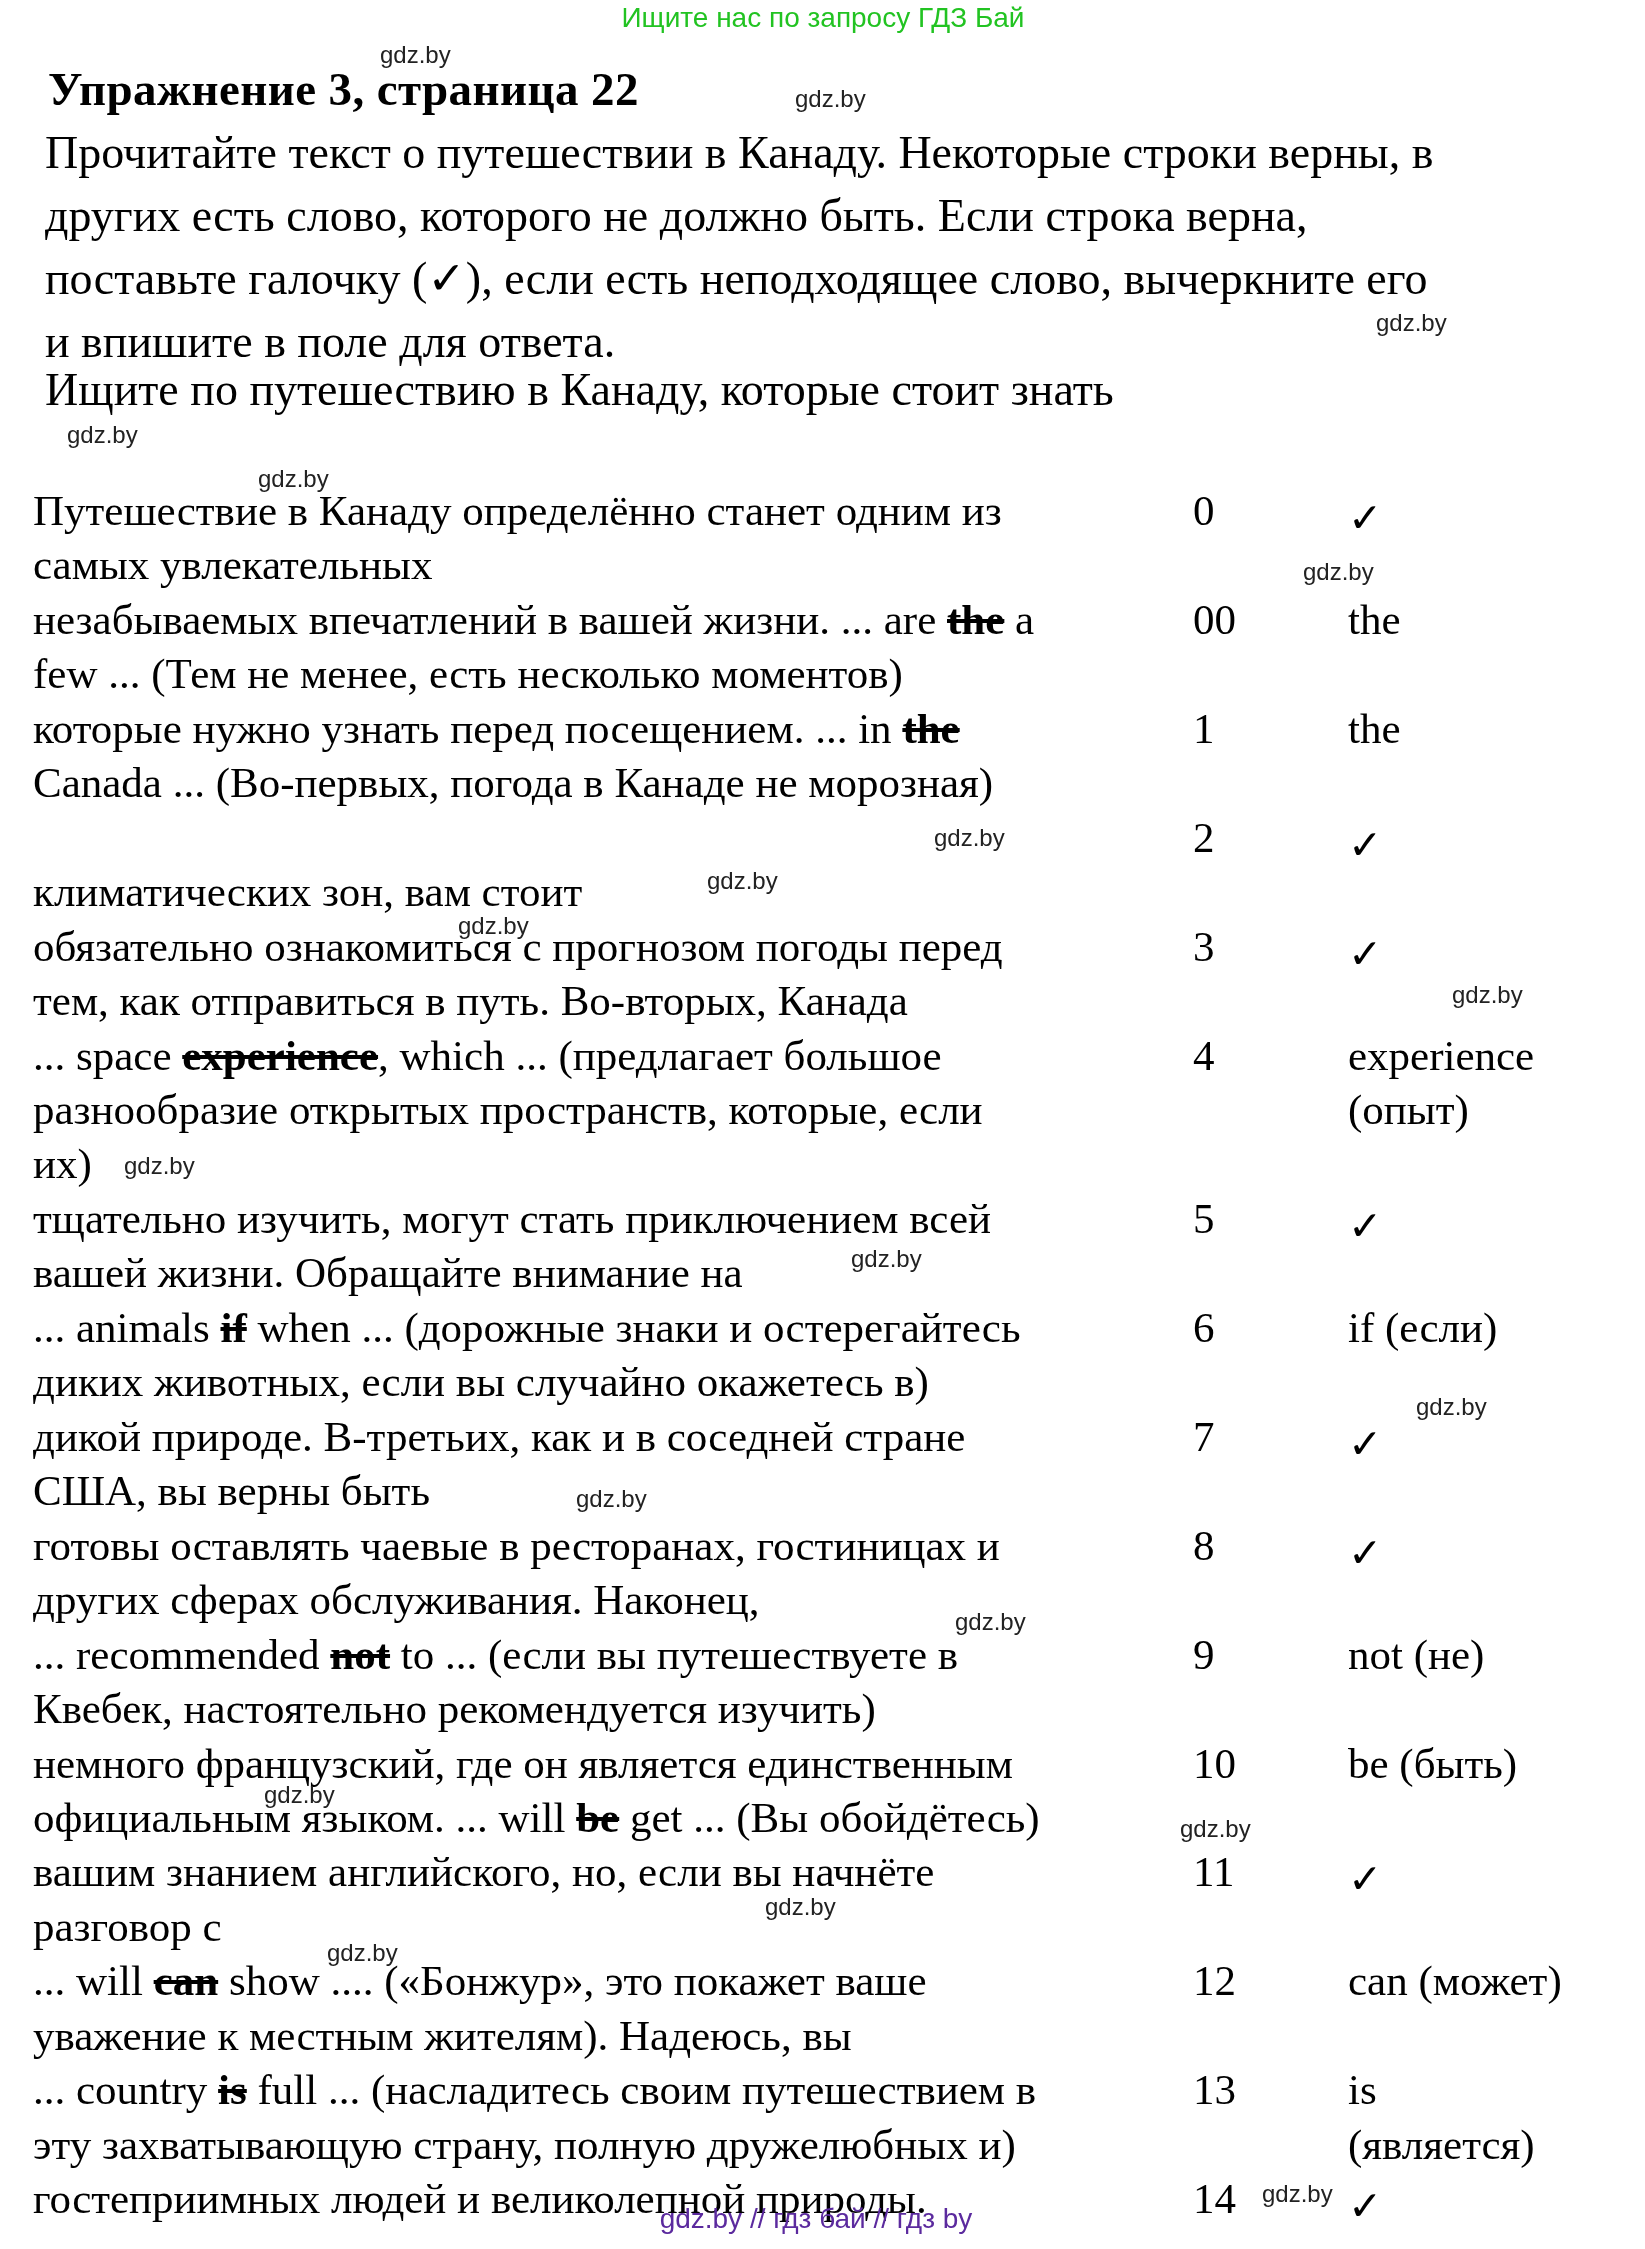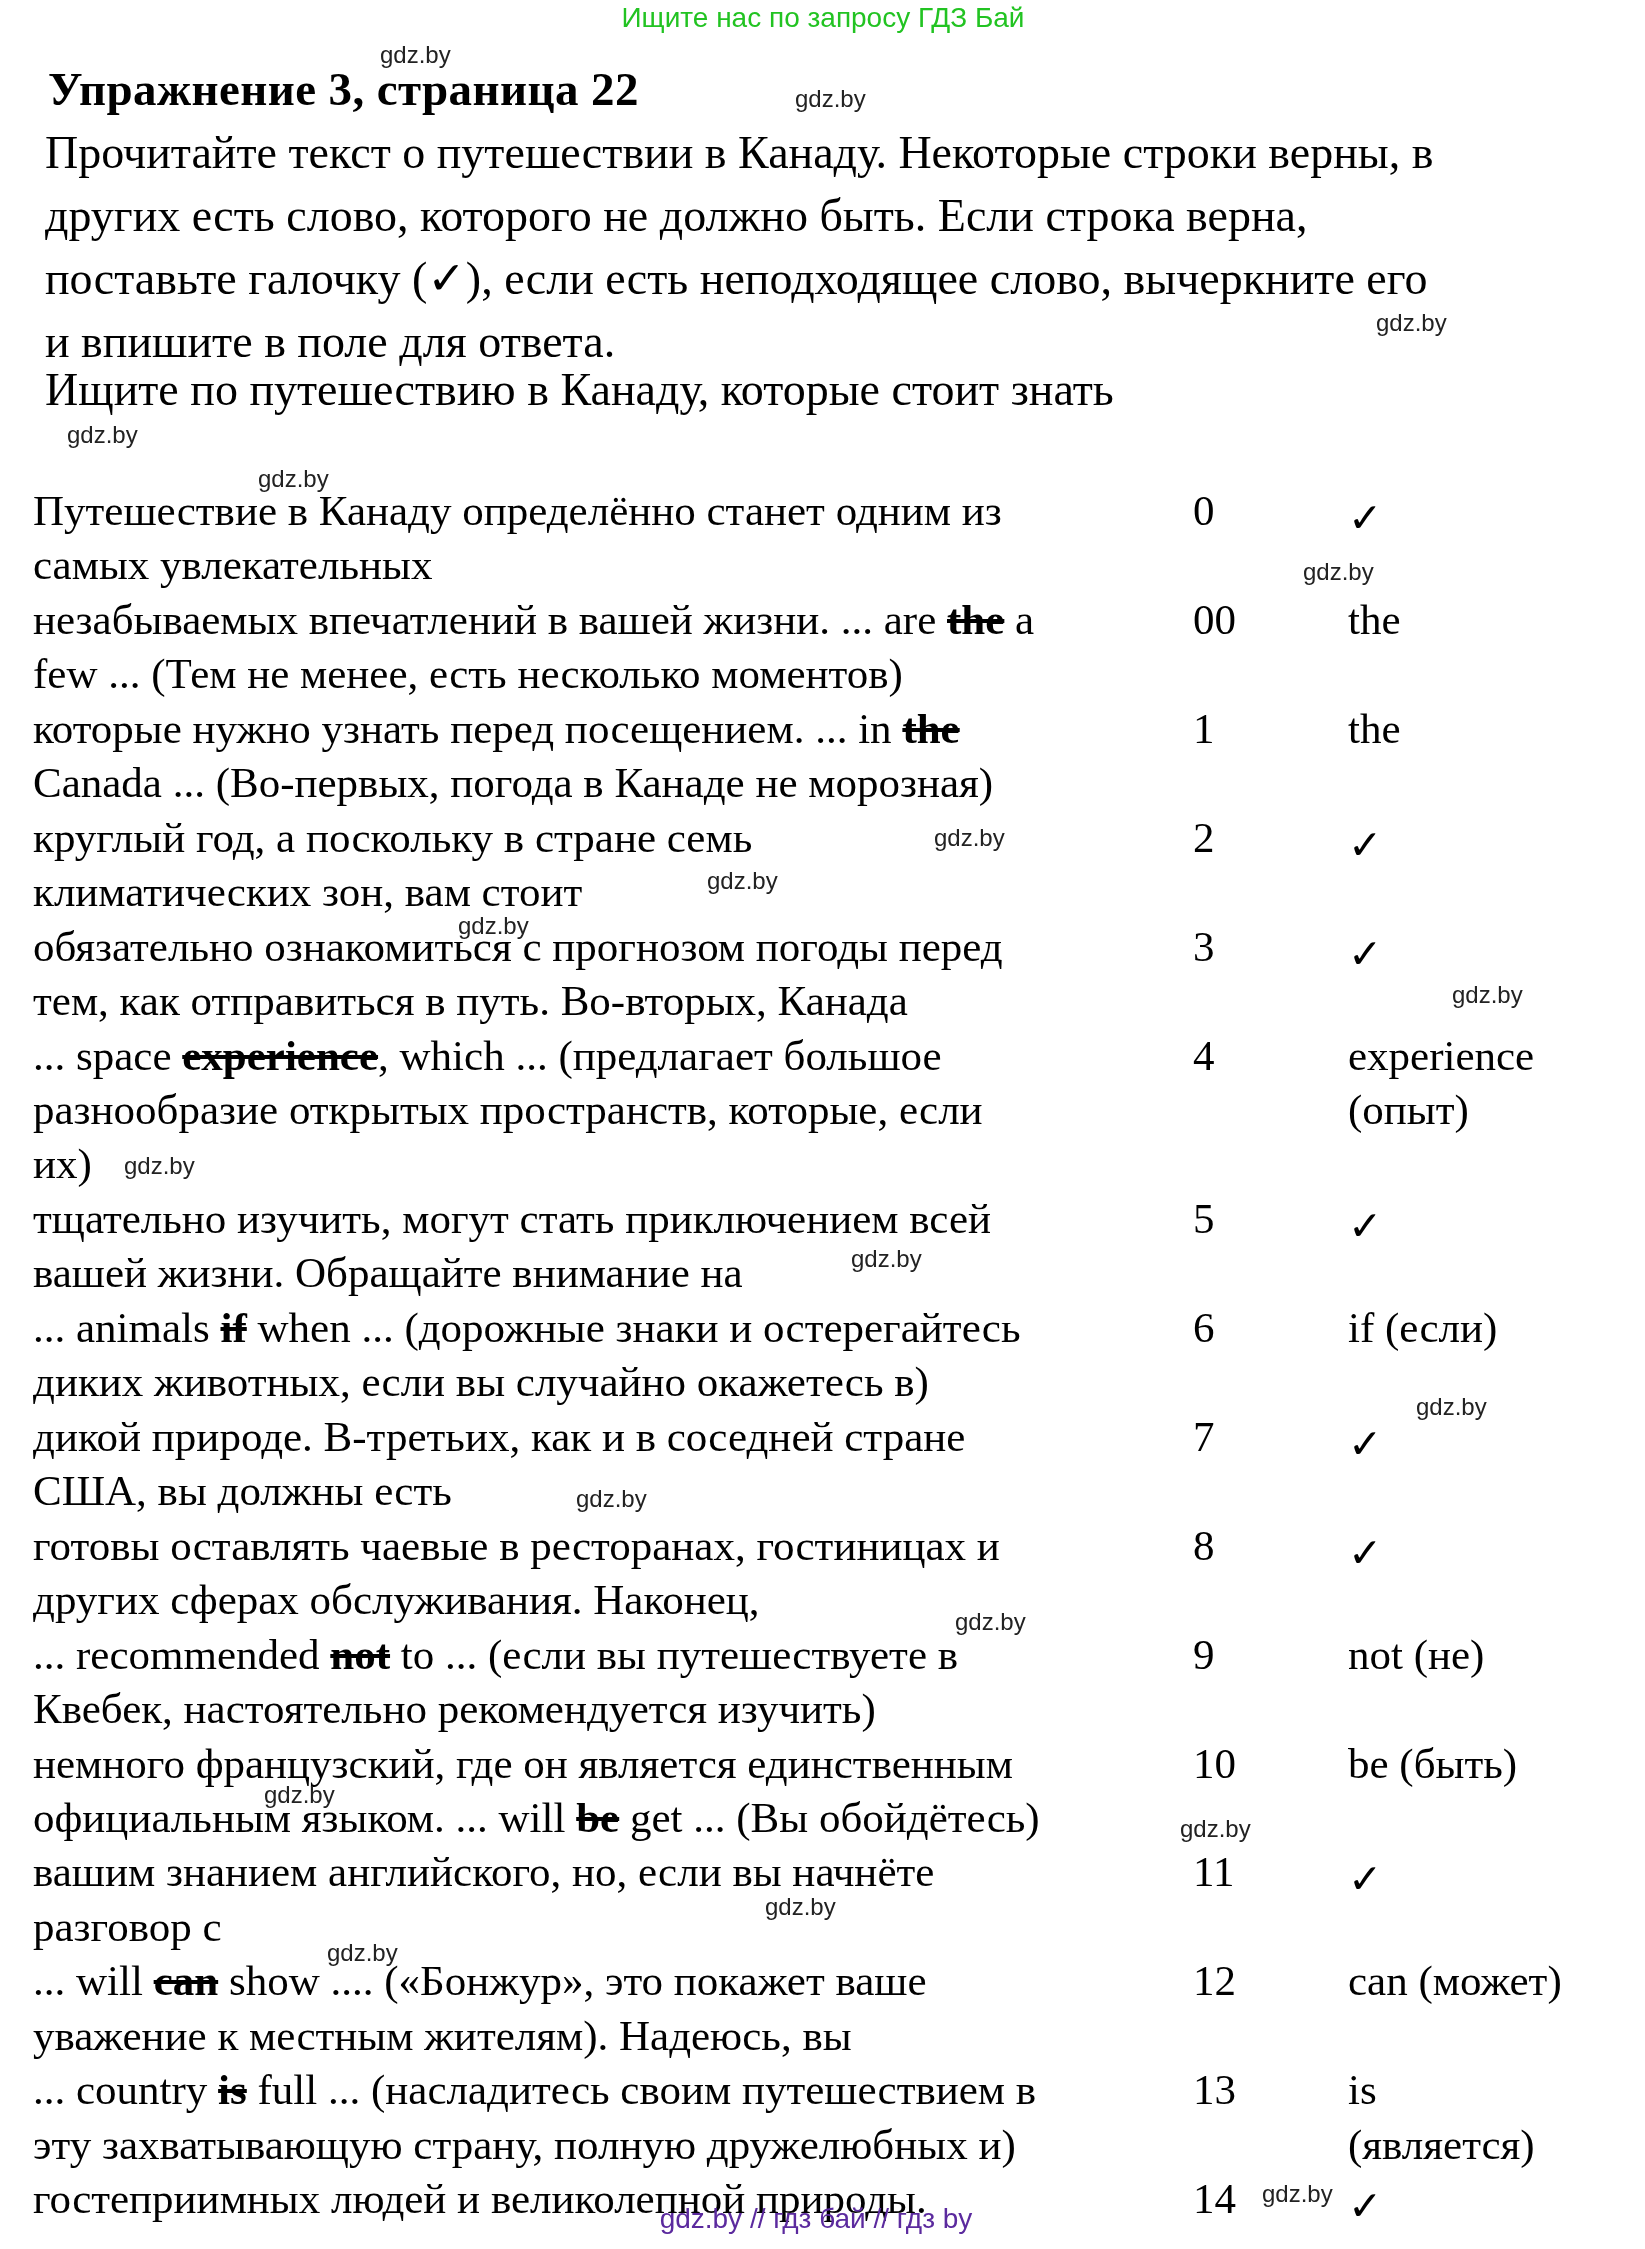--- a/index.html
+++ b/index.html
@@ -61,21 +61,20 @@
     </div>
     <div class="row" style="top: 702px;">
       <span class="text">которые нужно узнать перед посещением. ... in <s class="del">the</s></span>
       <span class="num">1</span>
       <span class="ans">the</span>
     </div>
     <div class="row" style="top: 756px;">
       <span class="text">Canada ... (Во-первых, погода в Канаде не морозная)</span>
     </div>
     <div class="row" style="top: 811px;">
-      <span class="text">круглый год, а поскольку в стране семь</span>
       <span class="num">2</span>
       <span class="check">✓</span>
     </div>
     <div class="row" style="top: 865px;">
       <span class="text">климатических зон, вам стоит</span>
     </div>
     <div class="row" style="top: 920px;">
       <span class="text">обязательно ознакомиться с прогнозом погоды перед</span>
       <span class="num">3</span>
       <span class="check">✓</span>
@@ -110,21 +109,21 @@
     </div>
     <div class="row" style="top: 1355px;">
       <span class="text">диких животных, если вы случайно окажетесь в)</span>
     </div>
     <div class="row" style="top: 1410px;">
       <span class="text">дикой природе. В-третьих, как и в соседней стране</span>
       <span class="num">7</span>
       <span class="check">✓</span>
     </div>
     <div class="row" style="top: 1464px;">
-      <span class="text">США, вы должны есть</span>
+      <span class="text">США, вы верны быть</span>
     </div>
     <div class="row" style="top: 1519px;">
       <span class="text">готовы оставлять чаевые в ресторанах, гостиницах и</span>
       <span class="num">8</span>
       <span class="check">✓</span>
     </div>
     <div class="row" style="top: 1573px;">
       <span class="text">других сферах обслуживания. Наконец,</span>
     </div>
     <div class="row" style="top: 1628px;">

